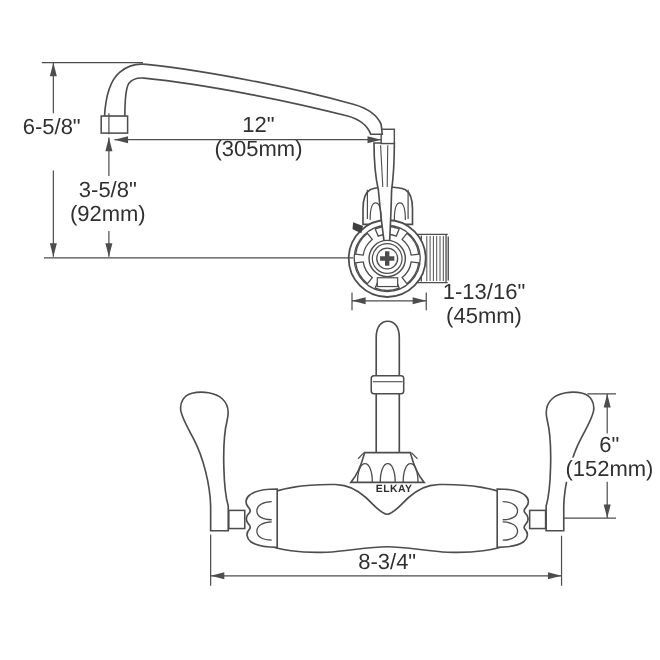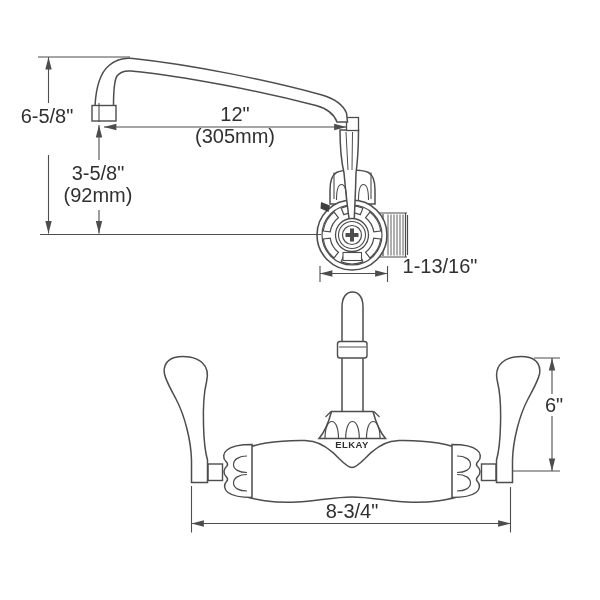--- a/index.html
+++ b/index.html
@@ -8,21 +8,21 @@
     font-family:"Liberation Sans", sans-serif;overflow:hidden;
   }
   .canvas svg{position:absolute;left:0;top:0;}
   .dim-label{
     position:absolute;text-align:center;color:#303030;
     font-size:20px;line-height:22px;white-space:nowrap;
   }
   .dim-label span{display:inline-block;}
   .dim-label.masking span{background:#ffffff;padding:0 2px;}
   .brand{
-    position:absolute;text-align:center;color:#2f2f2f;
+    position:absolute;text-align:right;color:#2f2f2f;
     font-size:9.5px;font-weight:bold;letter-spacing:.4px;line-height:10px;
   }
 </style>
 </head>
 <body>
 
 <div class="canvas">
 
 <svg width="600" height="600" viewBox="0 0 600 600">
   <defs>
@@ -172,24 +172,26 @@
   <span>(92mm)</span>
 </div>
 
 <div class="dim-label" style="left:188px;top:103px;width:94px;">
   <span>12"</span><br>
   <span>(305mm)</span>
 </div>
 
 <div class="dim-label" style="left:392px;top:255px;width:96px;">
   <span>1-13/16"</span><br>
+  <span>(45mm)</span>
 </div>
 
 <div class="dim-label masking" style="left:507px;top:394px;width:94px;">
   <span>6"</span><br>
+  <span>(152mm)</span>
 </div>
 
 <div class="dim-label" style="left:305px;top:500px;width:94px;">
   <span>8-3/4"</span><br>
 </div>
 
 <div class="brand" style="left:329px;top:440px;width:46px;">ELKAY</div>
 
 </div>
 

